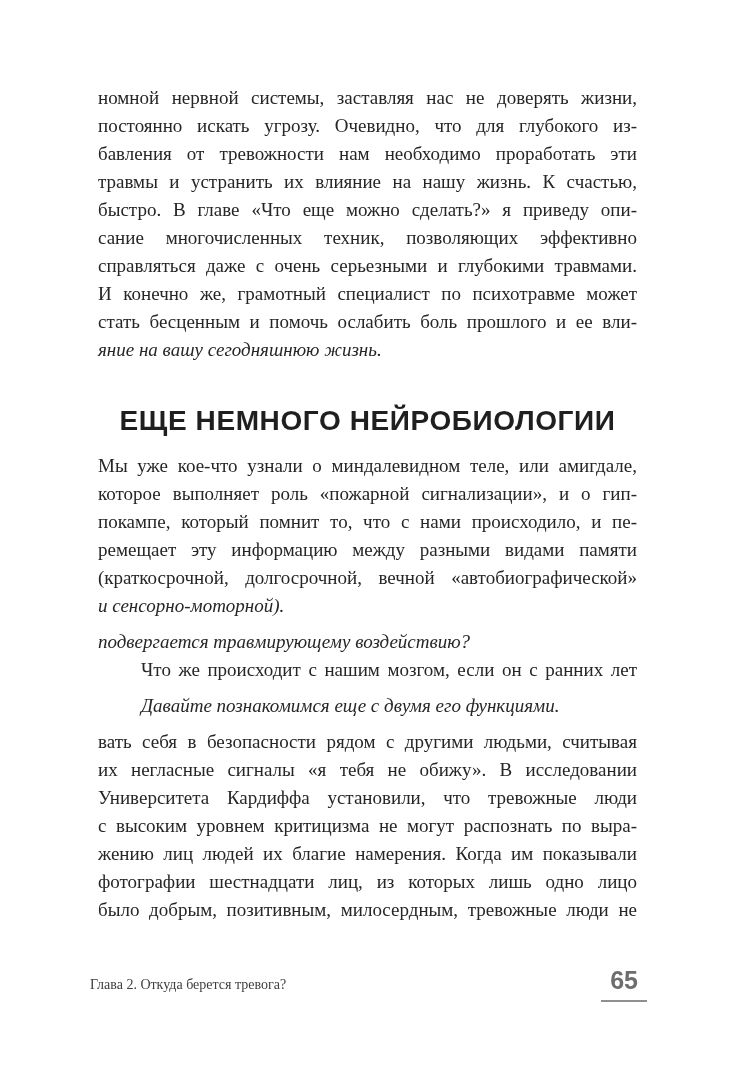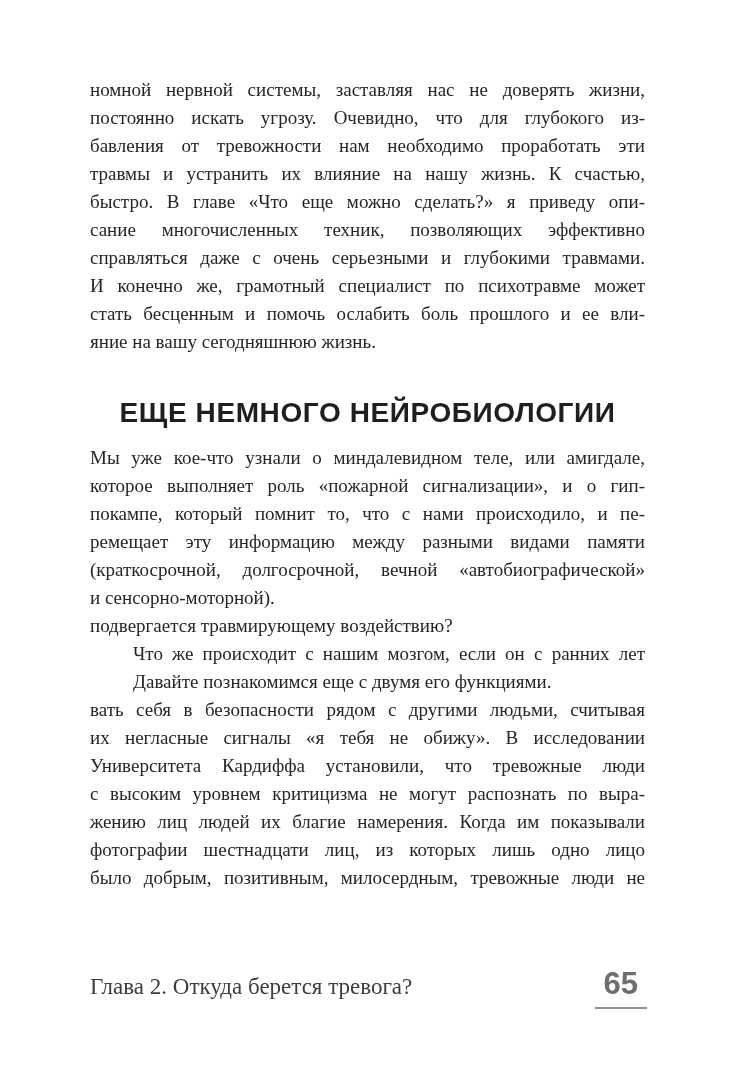--- a/index.html
+++ b/index.html
@@ -17,27 +17,28 @@
   }
   .text-block {
     position: absolute;
     top: 76px;
     left: 90px;
     width: 555px;
     color: var(--body-color, #262626);
     font-size: 19px;
     line-height: 28px;
   }
-  .para { margin: 0; padding: 0; }
+  .para { margin: 8px; padding: 0; }
   .line {
     text-align: justify;
     text-align-last: justify;
   }
   .line.last {
     text-align-last: left;
+    font-style: italic;
   }
   .line.indent {
     text-indent: 43px;
   }
   .section-heading {
     margin: 40px 0 14px 0;
     font-family: "Liberation Sans", "DejaVu Sans", sans-serif;
     font-weight: bold;
     font-size: 28px;
     line-height: 34px;
@@ -49,27 +50,27 @@
     position: absolute;
     left: 90px;
     right: 88px;
     top: 966px;
     display: flex;
     justify-content: space-between;
     align-items: baseline;
   }
   .running-title {
     font-family: "Liberation Serif", "DejaVu Serif", serif;
-    font-size: 23px;
+    font-size: 14px;
     color: var(--footer-color, #3d3d3d);
   }
   .pagenum-wrap {
     font-family: "Liberation Sans", "DejaVu Sans", sans-serif;
     font-weight: bold;
-    font-size: 31px;
+    font-size: 25px;
     color: var(--pagenum-color, #6e6e6e);
     border-bottom: 2px solid var(--pagenum-rule-color, #8f8f8f);
     padding: 0 9px 5px 9px;
     text-align: center;
   }
 </style>
 </head>
 <body>
 
 <div class="page" style="--bg: #ffffff; --body-color: #262626; --heading-color: #1f1f1f; --footer-color: #3d3d3d; --pagenum-color: #6e6e6e; --pagenum-rule-color: #8f8f8f;">

